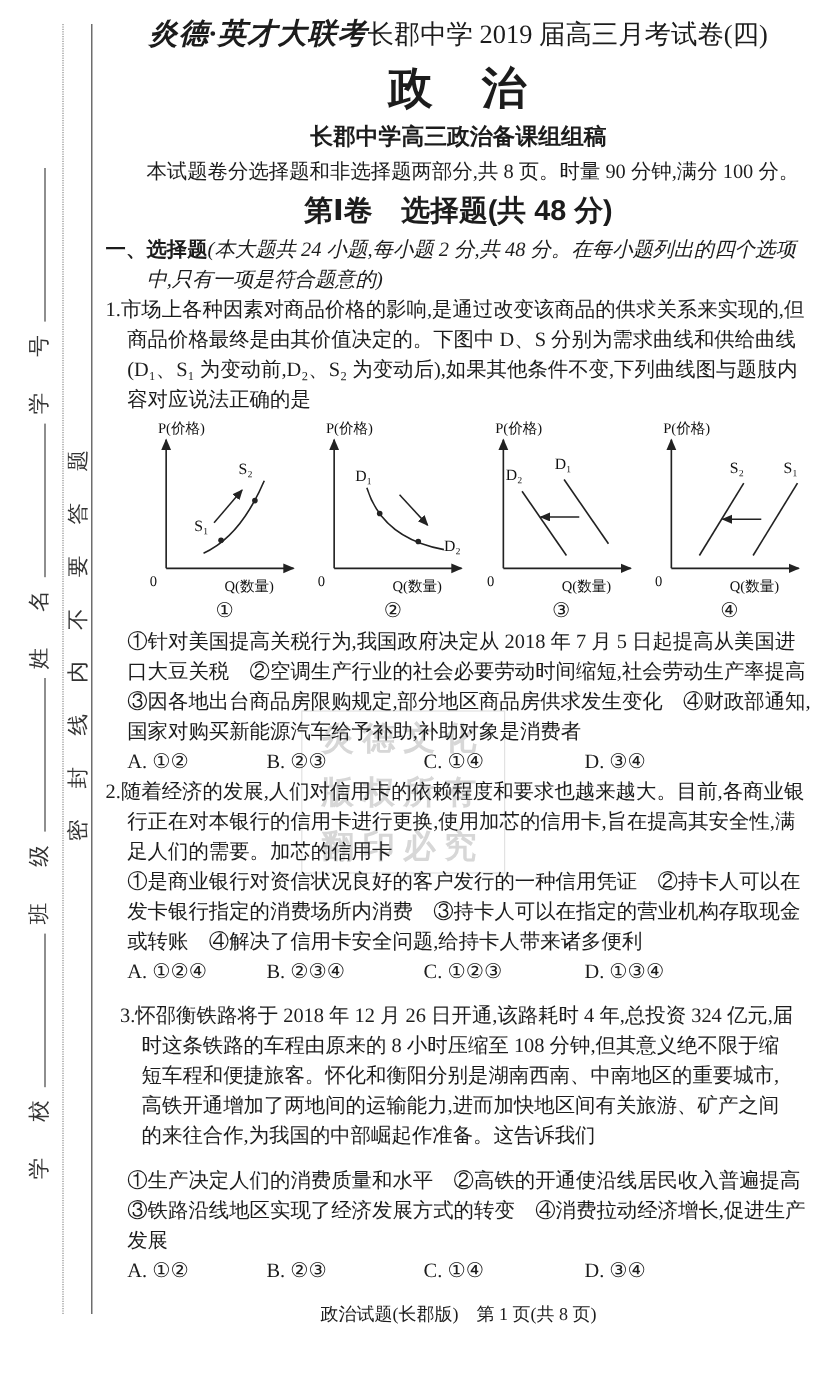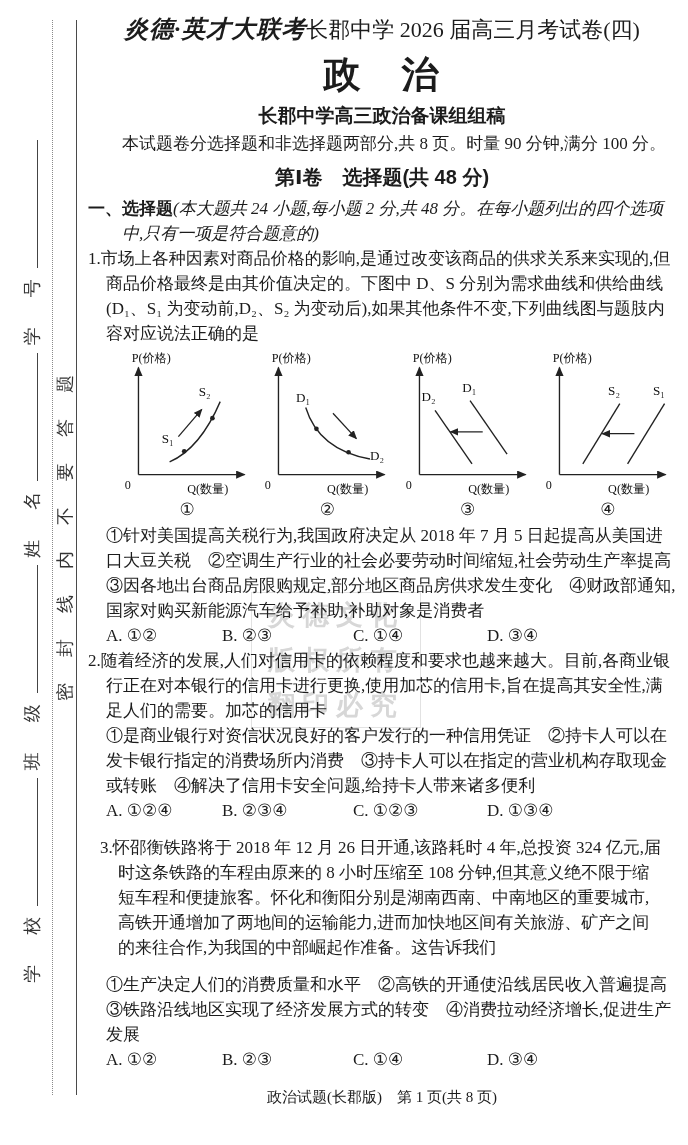--- a/index.html
+++ b/index.html
@@ -43,21 +43,21 @@
   .subtitle{
     font-family:"Liberation Sans","DejaVu Sans",sans-serif;font-weight:bold;
     font-size:19px;line-height:26px;text-align:center;margin-top:6px;
   }
   .score{ text-align:right;margin:2px 6px 0 0;font-family:"Liberation Sans","DejaVu Sans",sans-serif;
     font-weight:bold;font-size:18px;line-height:24px;}
   .score .sline{display:inline-block;width:106px;height:18px;border-bottom:1px solid #333;}
   .intro{text-indent:2em;margin-top:4px;}
   .part{
     font-family:"Liberation Sans","DejaVu Sans",sans-serif;font-weight:bold;
-    font-size:20px;line-height:28px;text-align:center;margin:7px 0 5px;
+    font-size:24px;line-height:28px;text-align:center;margin:7px 0 5px;
   }
   .section{padding-left:34px;text-indent:-34px;}
   .shead{font-family:"Liberation Sans","DejaVu Sans",sans-serif;font-weight:bold;}
   .snote{font-style:italic;}
   .q{padding-left:18px;}
   .stem{text-indent:-18px;}
   .opts{display:flex;margin-top:0;}
   .opts span:nth-child(1){width:116px;}
   .opts span:nth-child(2){width:131px;}
   .opts span:nth-child(3){width:134px;}
@@ -90,21 +90,21 @@
 
 <div class="wm">
   <div>炎德文化</div>
   <div>版权所有</div>
   <div>翻印必究</div>
 </div>
 
 <div class="content">
 
   <div class="hd">
-    <span class="brand">炎德·英才大联考</span><span>长郡中学 2026 届高三月考试卷(四)</span>
+    <span class="brand">炎德·英才大联考</span><span>长郡中学 2019 届高三月考试卷(四)</span>
   </div>
 
   <div class="title">政　治</div>
   <div class="subtitle">长郡中学高三政治备课组组稿</div>
 
 
   <p class="intro" style="margin:2px 0 0;">本试题卷分选择题和非选择题两部分,共 8 页。时量 90 分钟,满分 100 分。</p>
 
   <div class="part">第Ⅰ卷　选择题(共 48 分)</div>
 

